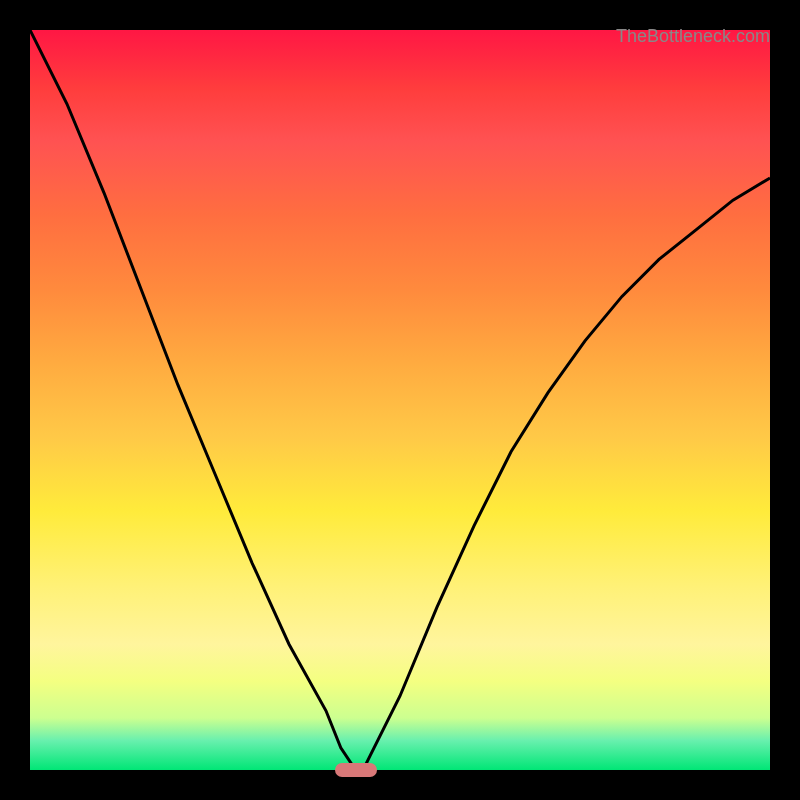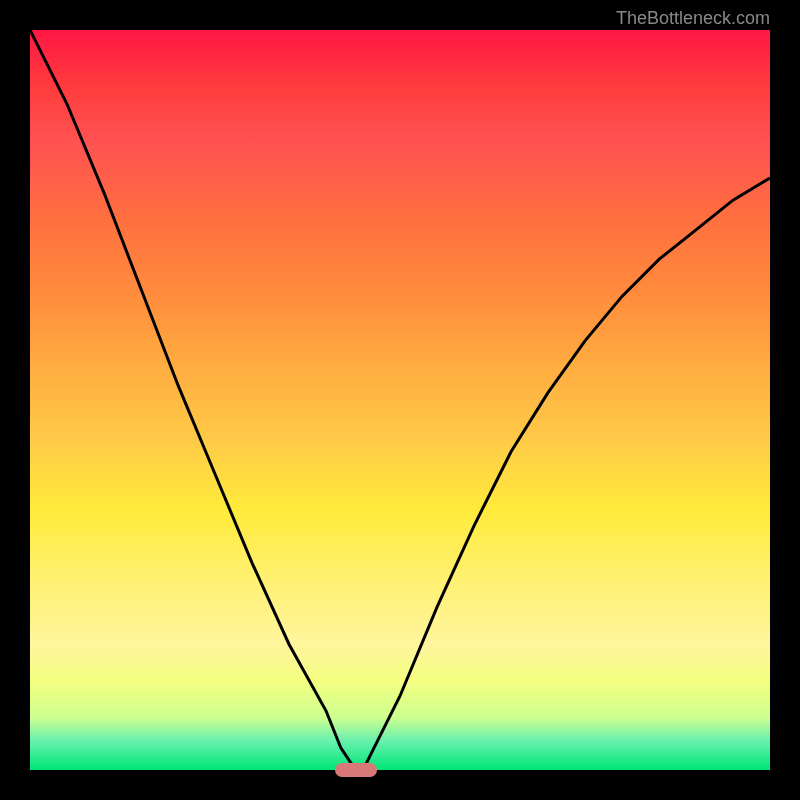--- a/index.html
+++ b/index.html
@@ -32,21 +32,21 @@
         #fff176 75%,
         #fff59d 83%,
         #f4ff81 88%,
         #ccff90 93%,
         #69f0ae 96%,
         #00e676 100%
       );
     }
     .watermark {
       position: absolute;
-      top: 8px;
+      top: 26px;
       right: 30px;
       color: #888;
       font-size: 18px;
       font-weight: 500;
       z-index: 10;
     }
     .curve-svg {
       position: absolute;
       top: 0;
       left: 0;

